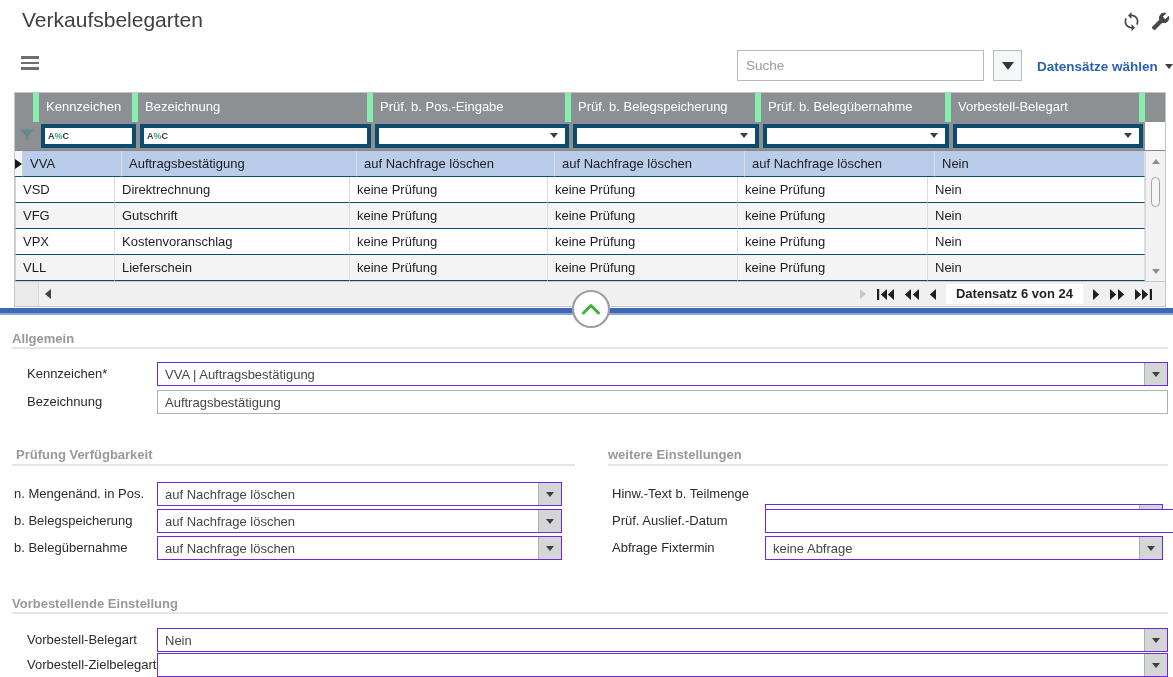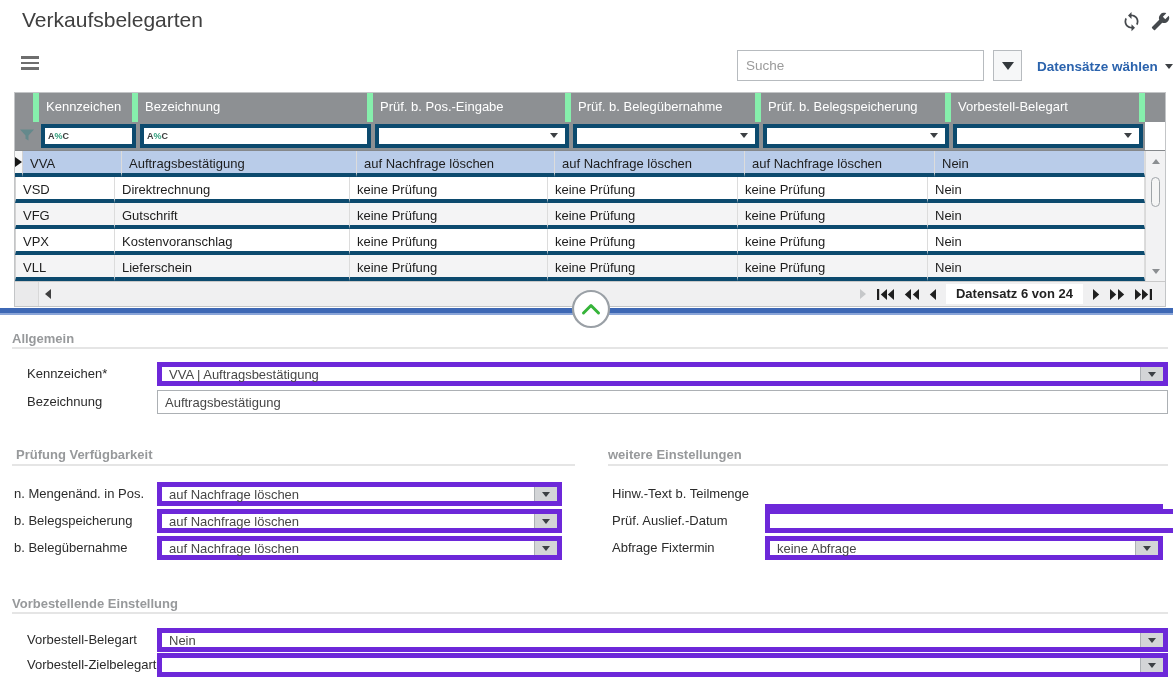--- a/index.html
+++ b/index.html
@@ -42,21 +42,21 @@
   .abc-badge { font-size:9px; font-weight:700; padding-left:3px; letter-spacing:0; white-space:nowrap; }
   .abc-badge .dk { color:#3c3c3c; } .abc-badge .gn { color:#2f9e7b; }
   .fcombo { justify-content:flex-end; cursor:pointer; }
   .fcombo .tri-down-sm { margin-right:7px; }
   .funnel-cell { display:flex; align-items:center; justify-content:center; }
 
   .g-data { height:132px; border-bottom:1px solid #c9c9c9; }
   .rows-col { flex:1; display:flex; flex-direction:column; overflow:hidden; }
   .rows-col::after { content:""; display:block; flex:1; background:#fff; }
   .grid-row { display:flex; height:26px; cursor:default; }
-  .gcell { font-size:13px; color:#1d1d1d; line-height:25px; padding-left:7px; border-right:1px solid #dcdcdc; border-bottom:4px solid #0c4a6e; overflow:hidden; white-space:nowrap; background:#fff; }
+  .gcell { font-size:13px; color:#1d1d1d; line-height:25px; padding-left:7px; border-right:1px solid #dcdcdc; border-bottom:1px solid #0c4a6e; overflow:hidden; white-space:nowrap; background:#fff; }
   .grid-row:nth-child(odd):not(.selected) .cell { background:#f4f4f5; }
   .grid-row.selected .cell { background:#b9cce9; }
   .marker { padding:0; background:#f6f7f8 !important; border-right:1px solid #d2d2d2; display:flex; align-items:center; justify-content:center; }
   .cur-arrow { display:none; width:0; height:0; border-top:5px solid transparent; border-bottom:5px solid transparent; border-left:7px solid #161616; }
   .grid-row.selected .cur-arrow { display:block; }
 
   .vscroll { width:20px; background:#f2f2f3; border-left:1px solid #d9d9d9; position:relative; }
   .vs-btn { position:absolute; left:0; width:100%; height:14px; background:none; border:none; display:flex; align-items:center; justify-content:center; cursor:pointer; }
   .vs-up { top:3px; } .vs-down { bottom:3px; }
   .vs-thumb { position:absolute; left:5px; top:26px; width:9px; height:30px; border:1px solid #9fa4a8; border-radius:5px; background:#f5f5f5; cursor:pointer; }
@@ -71,21 +71,21 @@
   .g-bottom .endpad { width:8px; }
 
   
   .splitter { position:absolute; left:0; top:308px; width:1173px; height:7px; background:linear-gradient(#3e68b5 0 5px,#8aa5d8 5px 7px); }
   .collapse-btn { position:absolute; left:571px; top:289px; width:40px; height:40px; background:none; border:none; cursor:pointer; }
 
   
   .sec-title { position:absolute; font-size:13px; font-weight:700; color:#97999b; }
   .sec-line { position:absolute; height:2px; background:#e5e5e5; }
   .f-label { position:absolute; font-size:13px; color:#2b2b2b; height:24px; line-height:24px; white-space:nowrap; }
-  .combo { position:absolute; height:24px; border:5px solid #6d28d9; background:#fff; display:flex; align-items:center; cursor:pointer; }
+  .combo { position:absolute; height:24px; border:1px solid #6d28d9; background:#fff; display:flex; align-items:center; cursor:pointer; }
   .combo .val { flex:1; padding-left:7px; font-size:13px; color:#474747; white-space:nowrap; overflow:hidden; }
   .combo .cbtn { width:23px; align-self:stretch; background:#d3d5d7; border-left:1px solid #acb0b4; display:flex; align-items:center; justify-content:center; }
   .textbox { position:absolute; height:24px; border:1px solid #acb0b4; background:#fff; display:flex; align-items:center; }
   .textbox .val { flex:1; padding-left:7px; font-size:13px; color:#474747; white-space:nowrap; overflow:hidden; }
 </style>
 </head>
 <body>
 
 <div class="page">
 
@@ -115,22 +115,22 @@
     <span class="tri-down-sm"></span>
   </button>
 
   <div class="grid">
 
     <div class="band g-head">
       <div class="hcell w-mk"></div>
       <div class="hcell w-k">Kennzeichen</div>
       <div class="hcell w-b">Bezeichnung</div>
       <div class="hcell w-p1">Prüf. b. Pos.-Eingabe</div>
+      <div class="hcell w-p2">Prüf. b. Belegspeicherung</div>
       <div class="hcell w-p3">Prüf. b. Belegübernahme</div>
-      <div class="hcell w-p2">Prüf. b. Belegspeicherung</div>
       <div class="hcell w-v">Vorbestell-Belegart</div>
       <div class="hcell w-sb" style="border-right:none;"></div>
     </div>
 
     <div class="band g-filter">
       <div class="fcell w-mk funnel-cell">
         <svg width="14" height="13" viewBox="0 0 14 12">
             <polygon points="0,0 14,0 8.5,6 8.5,11 5.5,9.3 5.5,6" fill="#64898c"></polygon>
           </svg>
       </div>

